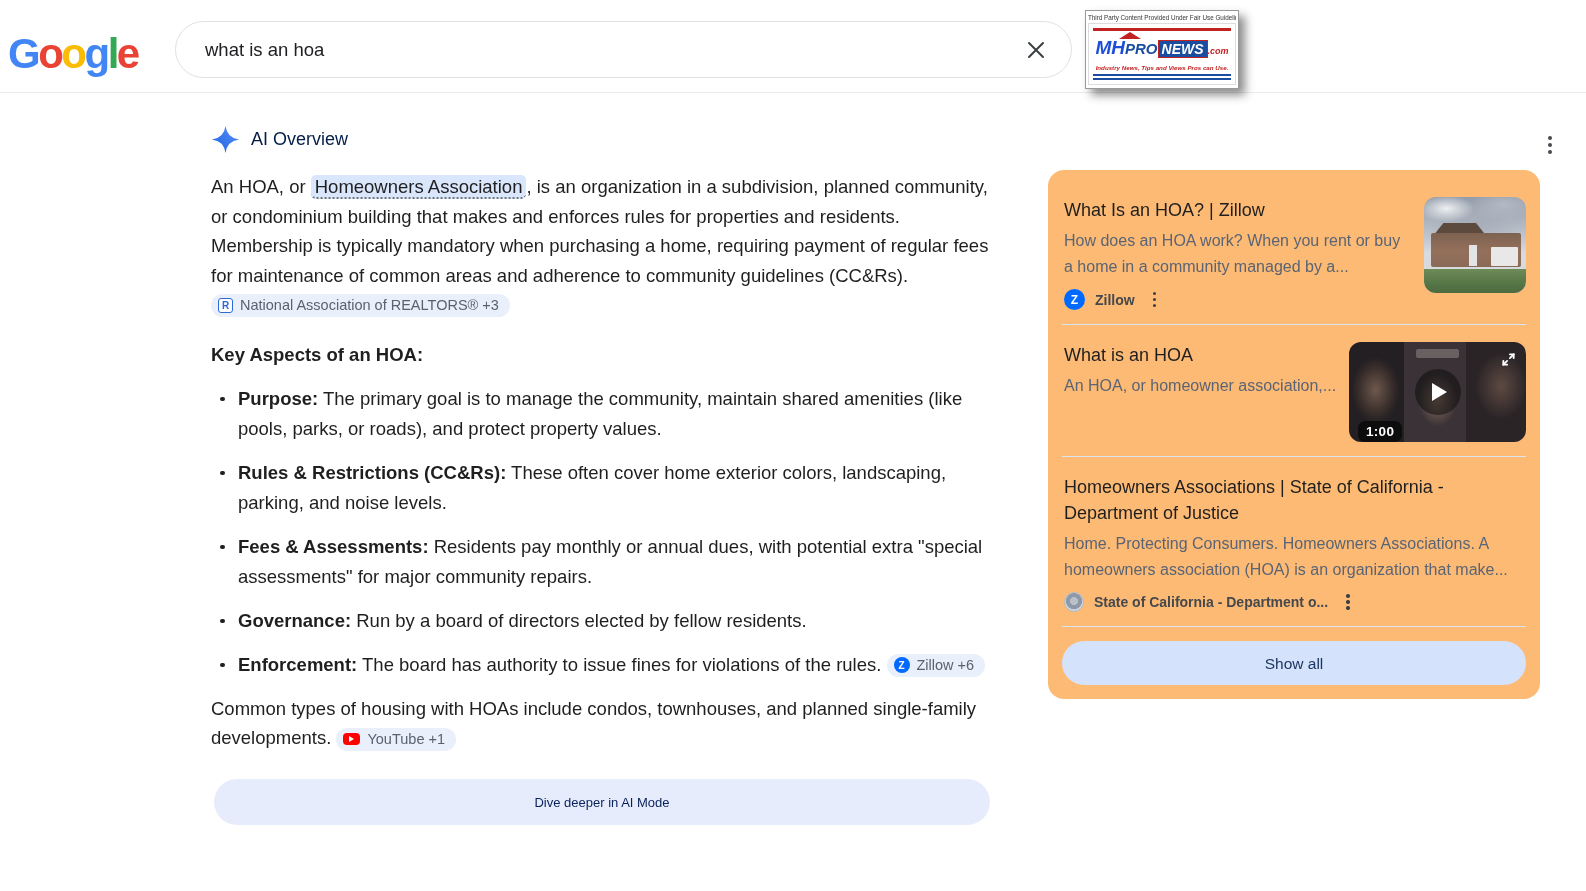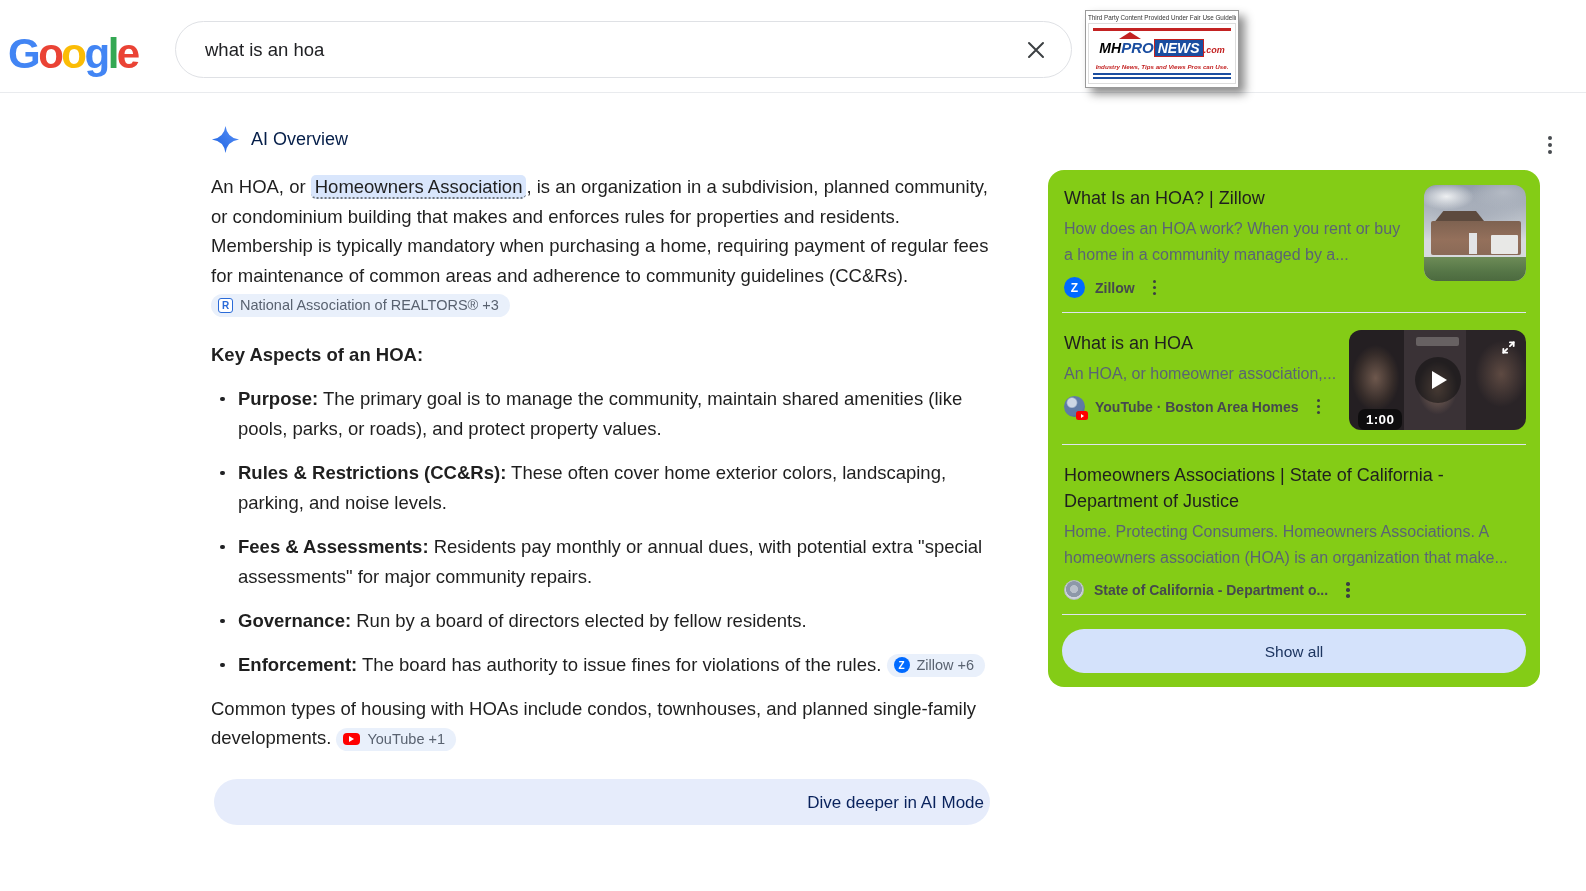--- a/index.html
+++ b/index.html
@@ -15,21 +15,21 @@
   .search-bar input { flex:1; border:none; outline:none; background:transparent; font-family:inherit; font-size:18.5px; color:#202124; }
   .clear-btn { border:none; background:none; padding:6px; cursor:pointer; display:flex; align-items:center; }
 
   
   .watermark { position:absolute; left:1085px; top:10px; width:154px; background:#fff; border:1px solid #999; box-shadow:6px 6px 9px rgba(0,0,0,.45); padding:2px 2px 3px; z-index:5; }
   .wm-disclaimer { font-size:6.3px; color:#333; text-align:center; padding:1px 0 2px; white-space:nowrap; overflow:hidden; }
   .wm-inner { border:1px solid #ddd; padding:4px 4px 4px; position:relative; }
   .wm-redbar { height:3px; background:#c32222; margin-bottom:8px; }
   .wm-logo-row { text-align:center; font-style:italic; font-weight:bold; position:relative; line-height:17px; white-space:nowrap; }
   .wm-roof { position:absolute; top:-7px; left:26px; width:0; height:0; border-left:11px solid transparent; border-right:11px solid transparent; border-bottom:7px solid #c32222; }
-  .wm-mh { color:#000000; font-size:14px; }
+  .wm-mh { color:#1d4ed8; font-size:19px; }
   .wm-pro { color:#1a4da0; font-size:15px; }
   .wm-news { background:#1a4da0; color:#fff; font-size:14px; padding:0 3px; border:1px solid #c32222; }
   .wm-com { color:#c32222; font-size:9px; }
   .wm-tagline { color:#c32222; font-size:6.2px; font-style:italic; font-weight:bold; text-align:center; margin-top:4px; white-space:nowrap; overflow:hidden; }
   .wm-bluebars { height:6px; margin-top:3px; background:linear-gradient(#1a4da0 0 2px,#fff 2px 4px,#1a4da0 4px 6px); }
 
   
   .main-col { position:absolute; left:211px; top:124px; width:782px; }
   .aio-header { display:flex; align-items:center; gap:11px; margin-bottom:18px; height:30px; }
   .aio-label { font-size:18px; font-weight:500; color:#051e49; }
@@ -45,24 +45,24 @@
   .realtor-ico { display:inline-flex; align-items:center; justify-content:center; width:15px; height:15px; border:1.5px solid #2b6bd8; border-radius:3px; background:#fff; color:#2b6bd8; font-size:10px; font-weight:bold; }
   .zchip-ico { display:inline-flex; align-items:center; justify-content:center; width:16px; height:16px; border-radius:50%; background:#006aff; color:#fff; font-size:10px; font-weight:bold; }
   .ytchip-ico { display:inline-flex; align-items:center; justify-content:center; width:17px; height:12px; border-radius:4px; background:#f00; position:relative; }
   .ytchip-ico::after { content:""; border-left:5px solid #fff; border-top:3px solid transparent; border-bottom:3px solid transparent; }
 
   .aio-h2 { font-size:18.5px; font-weight:bold; margin:0 0 18px; }
   .aio-list { list-style:none; margin:0 0 10px; padding:0; }
   .aio-list li { position:relative; padding-left:27px; margin-bottom:14px; font-size:18.5px; line-height:30px; }
   .aio-list li::before { content:""; position:absolute; left:9px; top:13px; width:4.5px; height:4.5px; border-radius:50%; background:#202124; }
 
-  .dive-btn { display:block; width:776px; height:46px; margin:26px 0 0 3px; border:none; border-radius:23px; background:#e6ecfb; color:#09225c; font-family:inherit; font-size:17px; text-align:right; line-height:46px; cursor:pointer; }
-
-  
-  .side-panel { position:absolute; left:1048px; top:170px; width:492px; background:#84cc16; border-radius:16px; padding:0 0 14px; }
+  .dive-btn { display:block; width:776px; height:46px; margin:26px 0 0 3px; border:none; border-radius:23px; background:#e6ecfb; color:#09225c; font-family:inherit; font-size:13px; text-align:center; line-height:46px; cursor:pointer; }
+
+  
+  .side-panel { position:absolute; left:1048px; top:170px; width:492px; background:#fdba74; border-radius:16px; padding:12px 0 14px; }
   .card { display:flex; gap:14px; padding:15px 14px 12px 16px; cursor:pointer; }
   .card-text { flex:1; min-width:0; }
   .card-title { font-size:18px; line-height:26px; color:#1f1f1f; margin-bottom:5px; }
   .card-desc { font-size:16px; line-height:26px; color:#5a6474; margin-bottom:9px; }
   .desc-clip { white-space:nowrap; overflow:hidden; }
   .source-row { display:flex; align-items:center; gap:10px; font-size:14px; color:#45494e; }
   .src-name { white-space:nowrap; overflow:hidden;font-weight:bold; }
   .divider { height:1px; background:#dee4ee; margin:2px 14px; }
 
   .favicon-z { width:21px; height:21px; border-radius:50%; background:#006aff; color:#fff; font-size:12px; font-weight:bold; display:flex; align-items:center; justify-content:center; flex:none; }
@@ -202,29 +202,20 @@
         <div class="house-lawn"></div>
       </div>
     </div>
 
     <div class="divider"></div>
 
     <div class="card">
       <div class="card-text">
         <div class="card-title">What is an HOA</div>
         <div class="card-desc desc-clip">An HOA, or homeowner association,...</div>
-        <div class="source-row">
-          <span class="favicon-yt">
-              <span class="yt-badge"></span>
-            </span>
-          <span class="src-name">YouTube · Boston Area Homes</span>
-          <button class="kebab-btn-sm">
-              <span class="kebab-sm"></span>
-            </button>
-        </div>
       </div>
       <div class="video-thumb">
         <div class="vt-caption"></div>
         <button class="expand-btn">
           <svg width="15" height="15" viewBox="0 0 16 16" fill="none" stroke="#fff" stroke-width="2" stroke-linecap="round">
               <path d="M9.5 2.5 h4 v4"></path>
               <path d="M13.5 2.5 L9.5 6.5"></path>
               <path d="M6.5 13.5 h-4 v-4"></path>
               <path d="M2.5 13.5 L6.5 9.5"></path>
             </svg>

